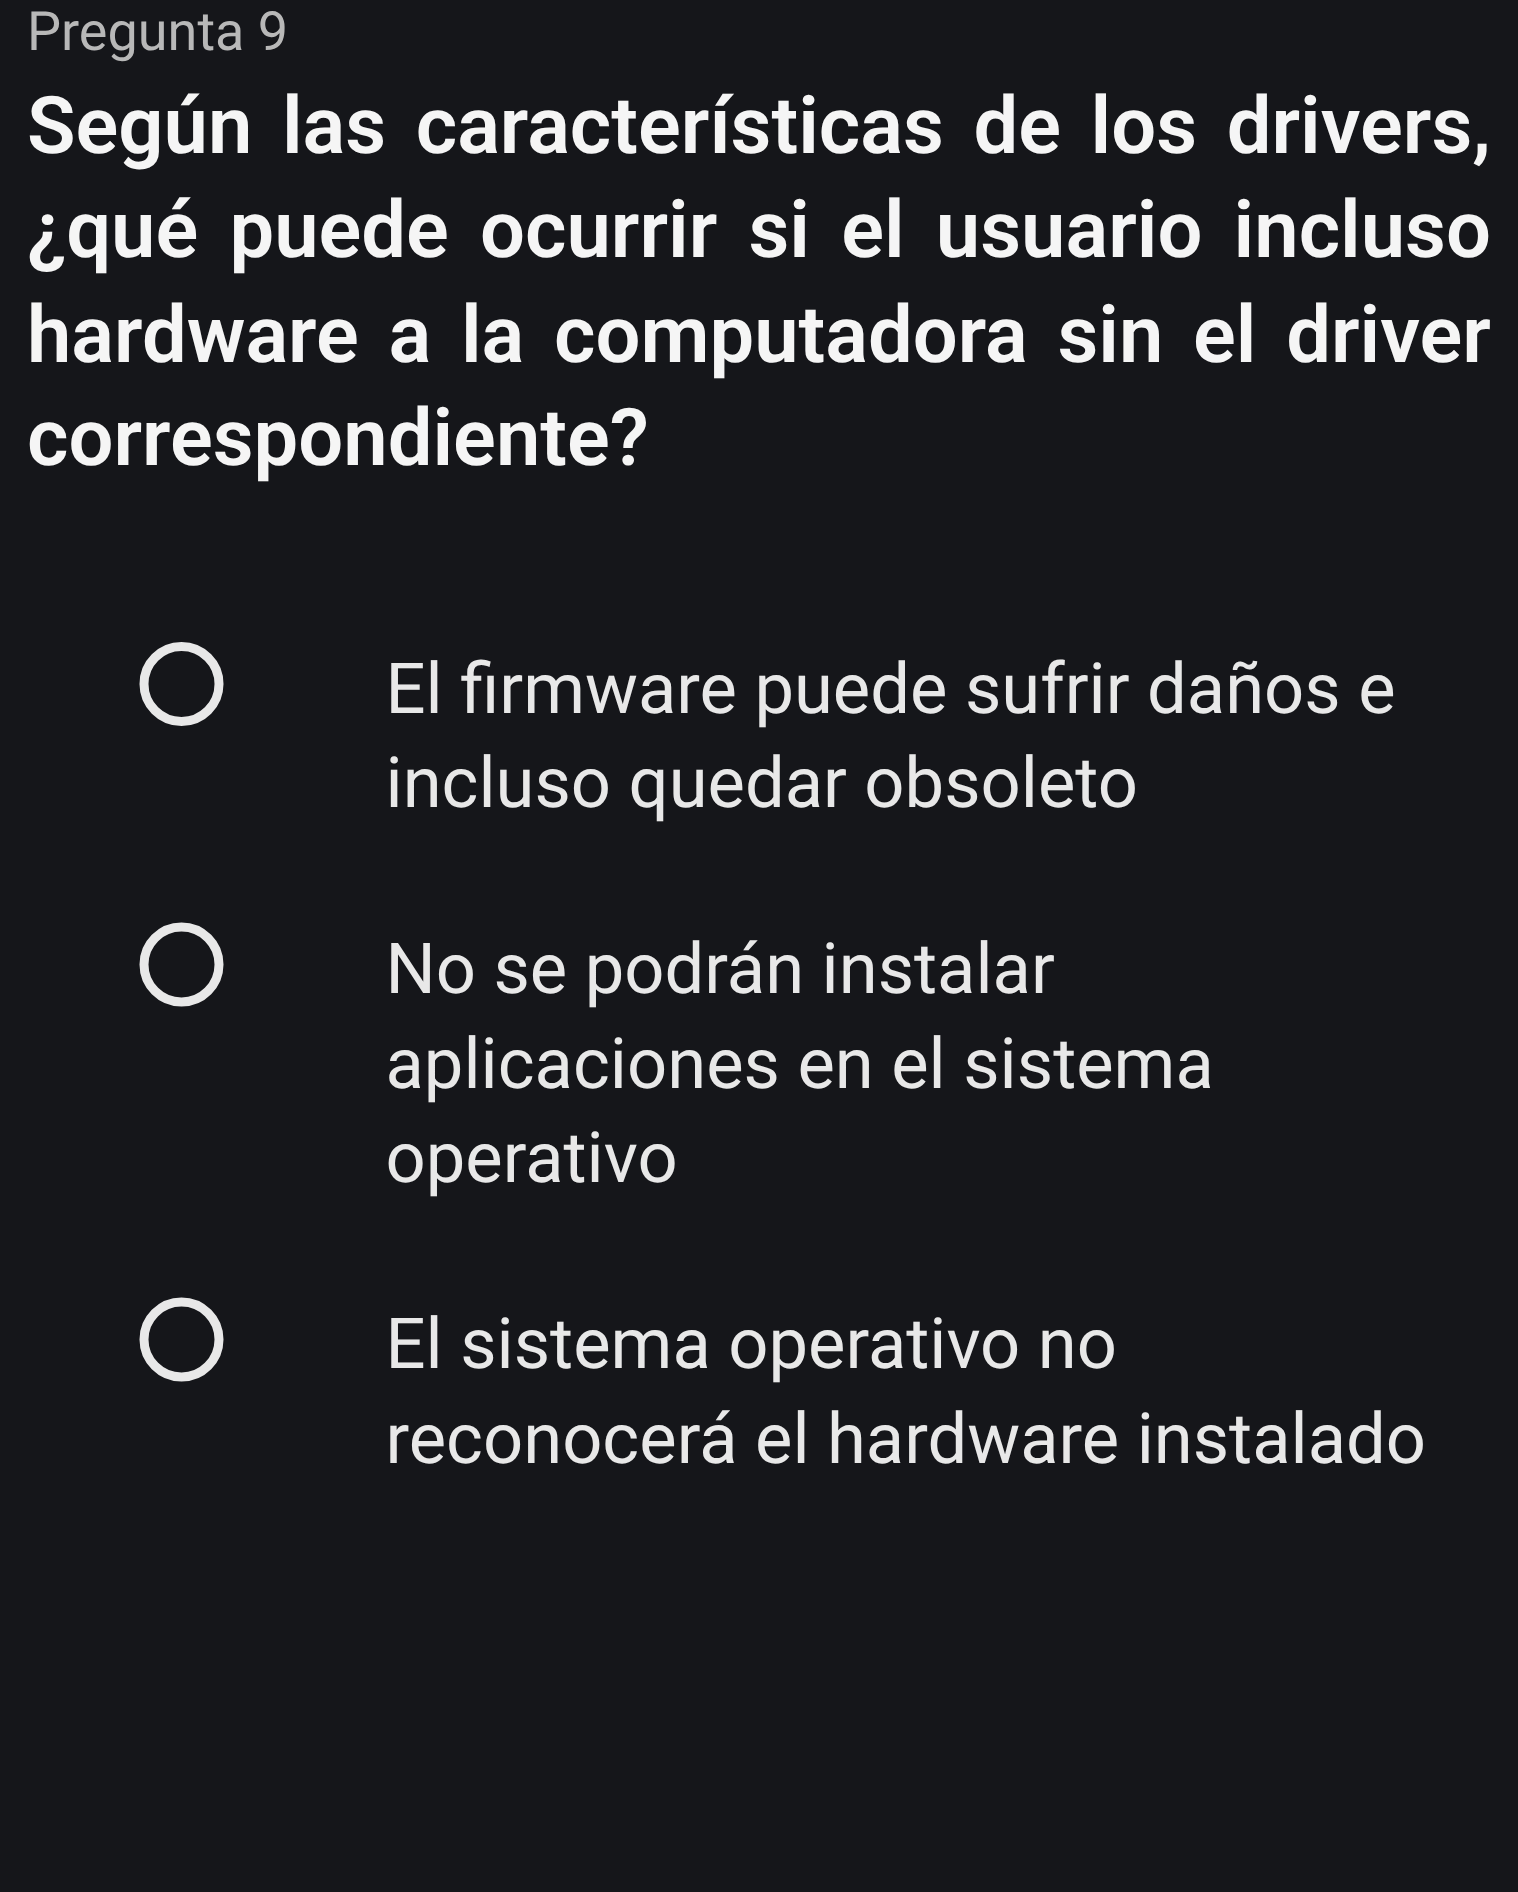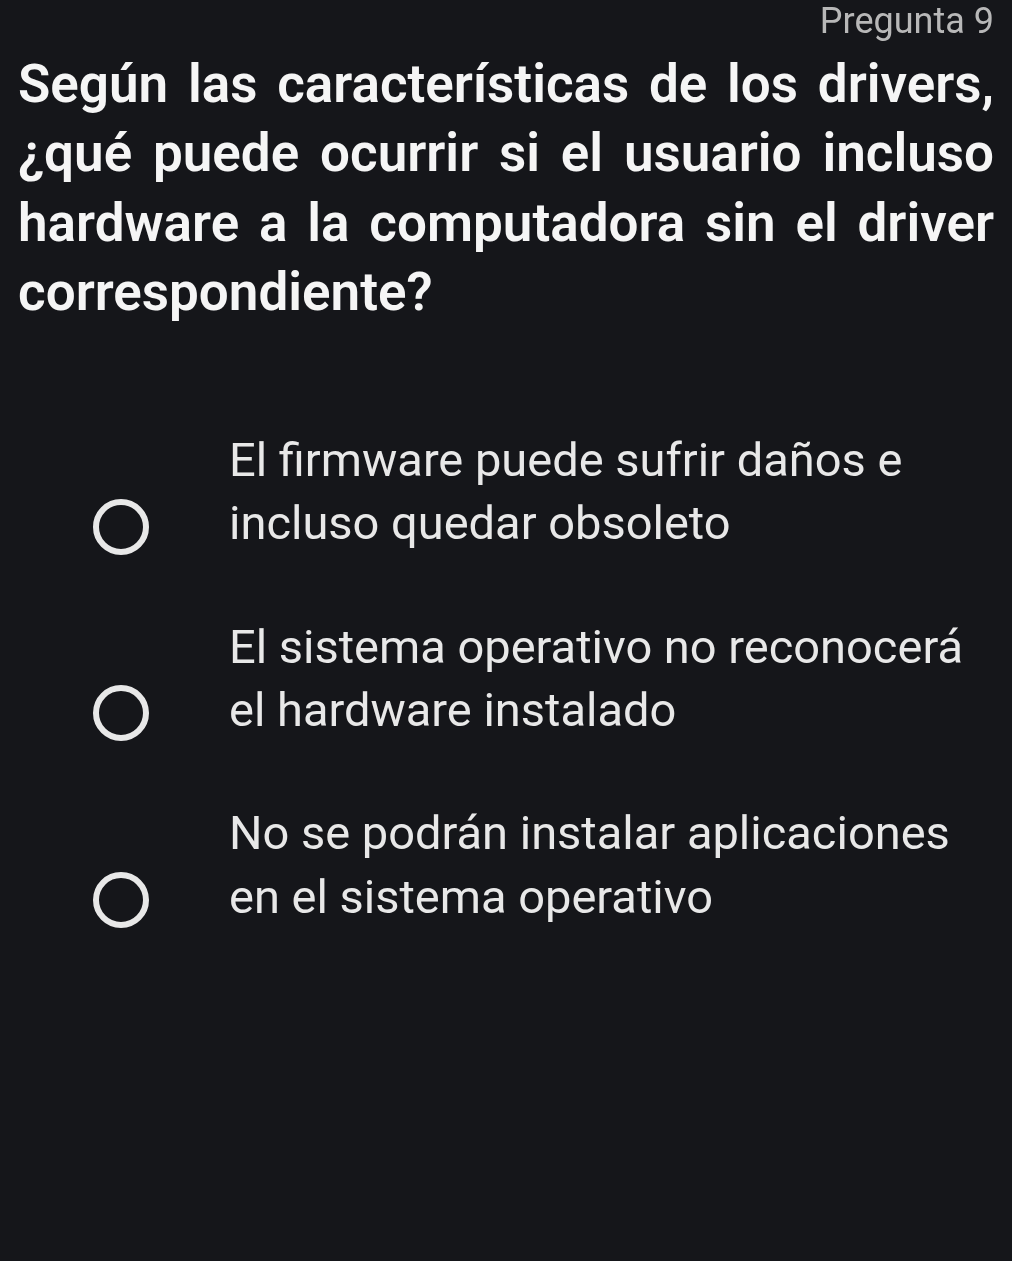--- a/index.html
+++ b/index.html
@@ -14,42 +14,41 @@
       width: 1012px;
       height: 1261px;
       padding: 0 18px;
       overflow: hidden;
     }
     .question-number {
       font-size: 36px;
       color: #b8b8b8;
       font-weight: 400;
       margin-bottom: 8px;
-      text-align: right;
     }
     .question-text {
       font-size: 53px;
       font-weight: 600;
       line-height: 1.31;
       text-align: justify;
       text-align-last: left;
       color: #f5f5f5;
       margin-bottom: 100px;
     }
     .options {
       display: flex;
       flex-direction: column;
       gap: 60px;
       padding-left: 75px;
       padding-right: 30px;
     }
     .option {
       display: flex;
-      align-items: flex-end;
-      gap: 80px;
+      align-items: flex-start;
+      gap: 108px;
       cursor: pointer;
     }
     .radio-circle {
       flex-shrink: 0;
       width: 56px;
       height: 56px;
       border: 6px solid #e8e8e8;
       border-radius: 50%;
       background: transparent;
     }
@@ -69,21 +68,21 @@
 
 <div class="options">
 
   <div class="option">
     <div class="radio-circle"></div>
     <div class="option-text">El firmware puede sufrir daños e incluso quedar obsoleto</div>
   </div>
 
   <div class="option">
     <div class="radio-circle"></div>
-    <div class="option-text">El sistema operativo no reconocerá el hardware instalado</div>
+    <div class="option-text">No se podrán instalar aplicaciones en el sistema operativo</div>
   </div>
 
   <div class="option">
     <div class="radio-circle"></div>
-    <div class="option-text">No se podrán instalar aplicaciones en el sistema operativo</div>
+    <div class="option-text">El sistema operativo no reconocerá el hardware instalado</div>
   </div>
 
 </div>
 
 </body></html>

